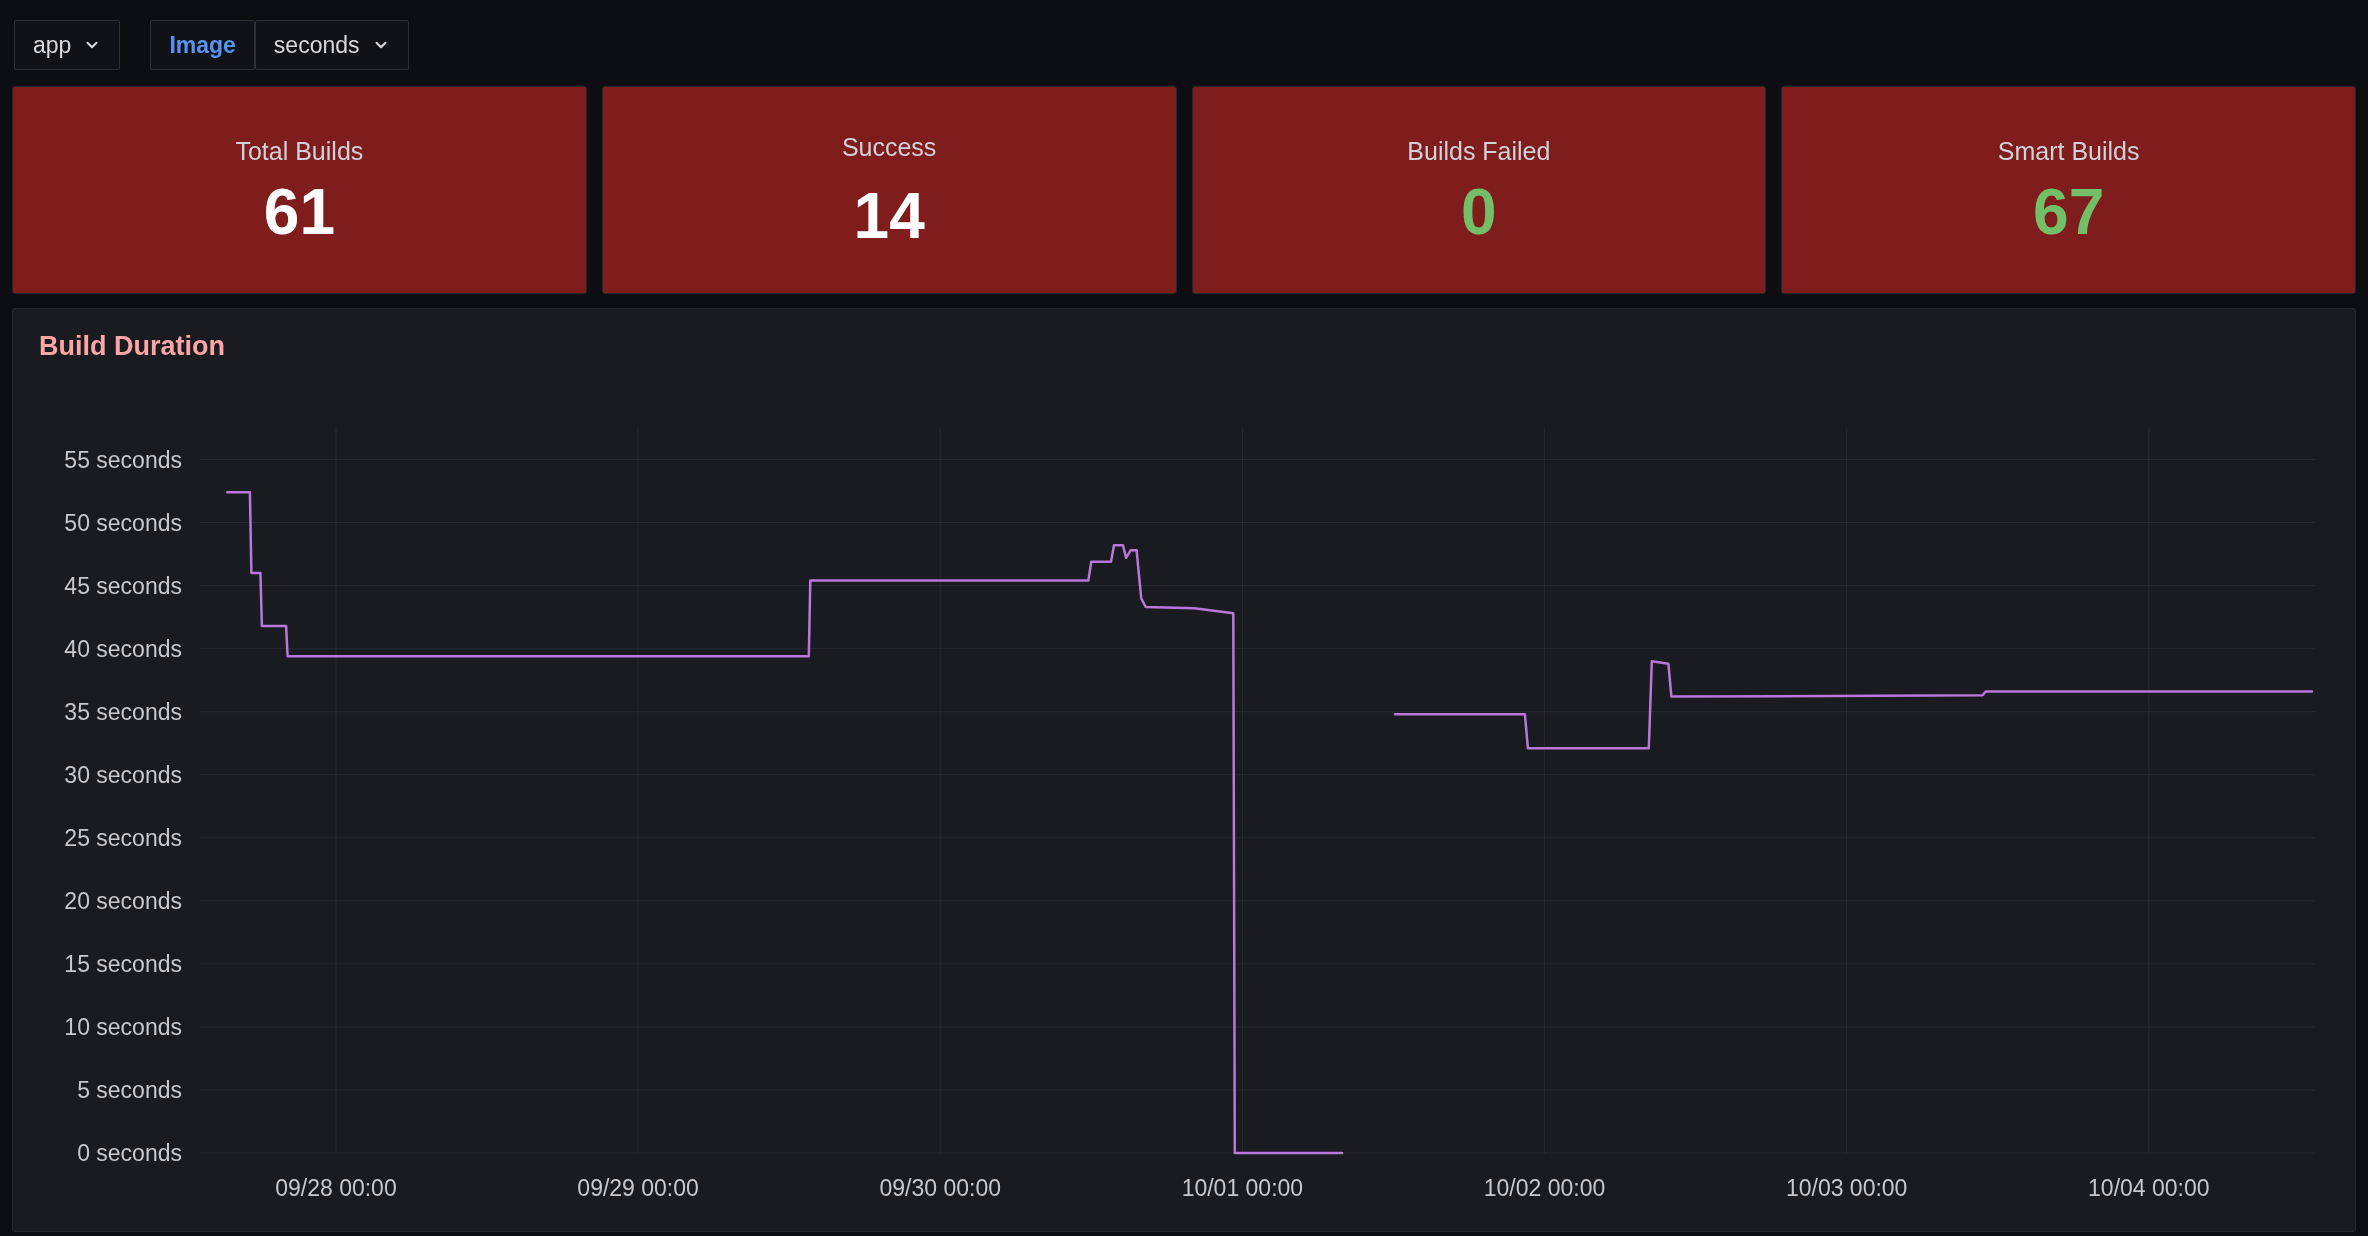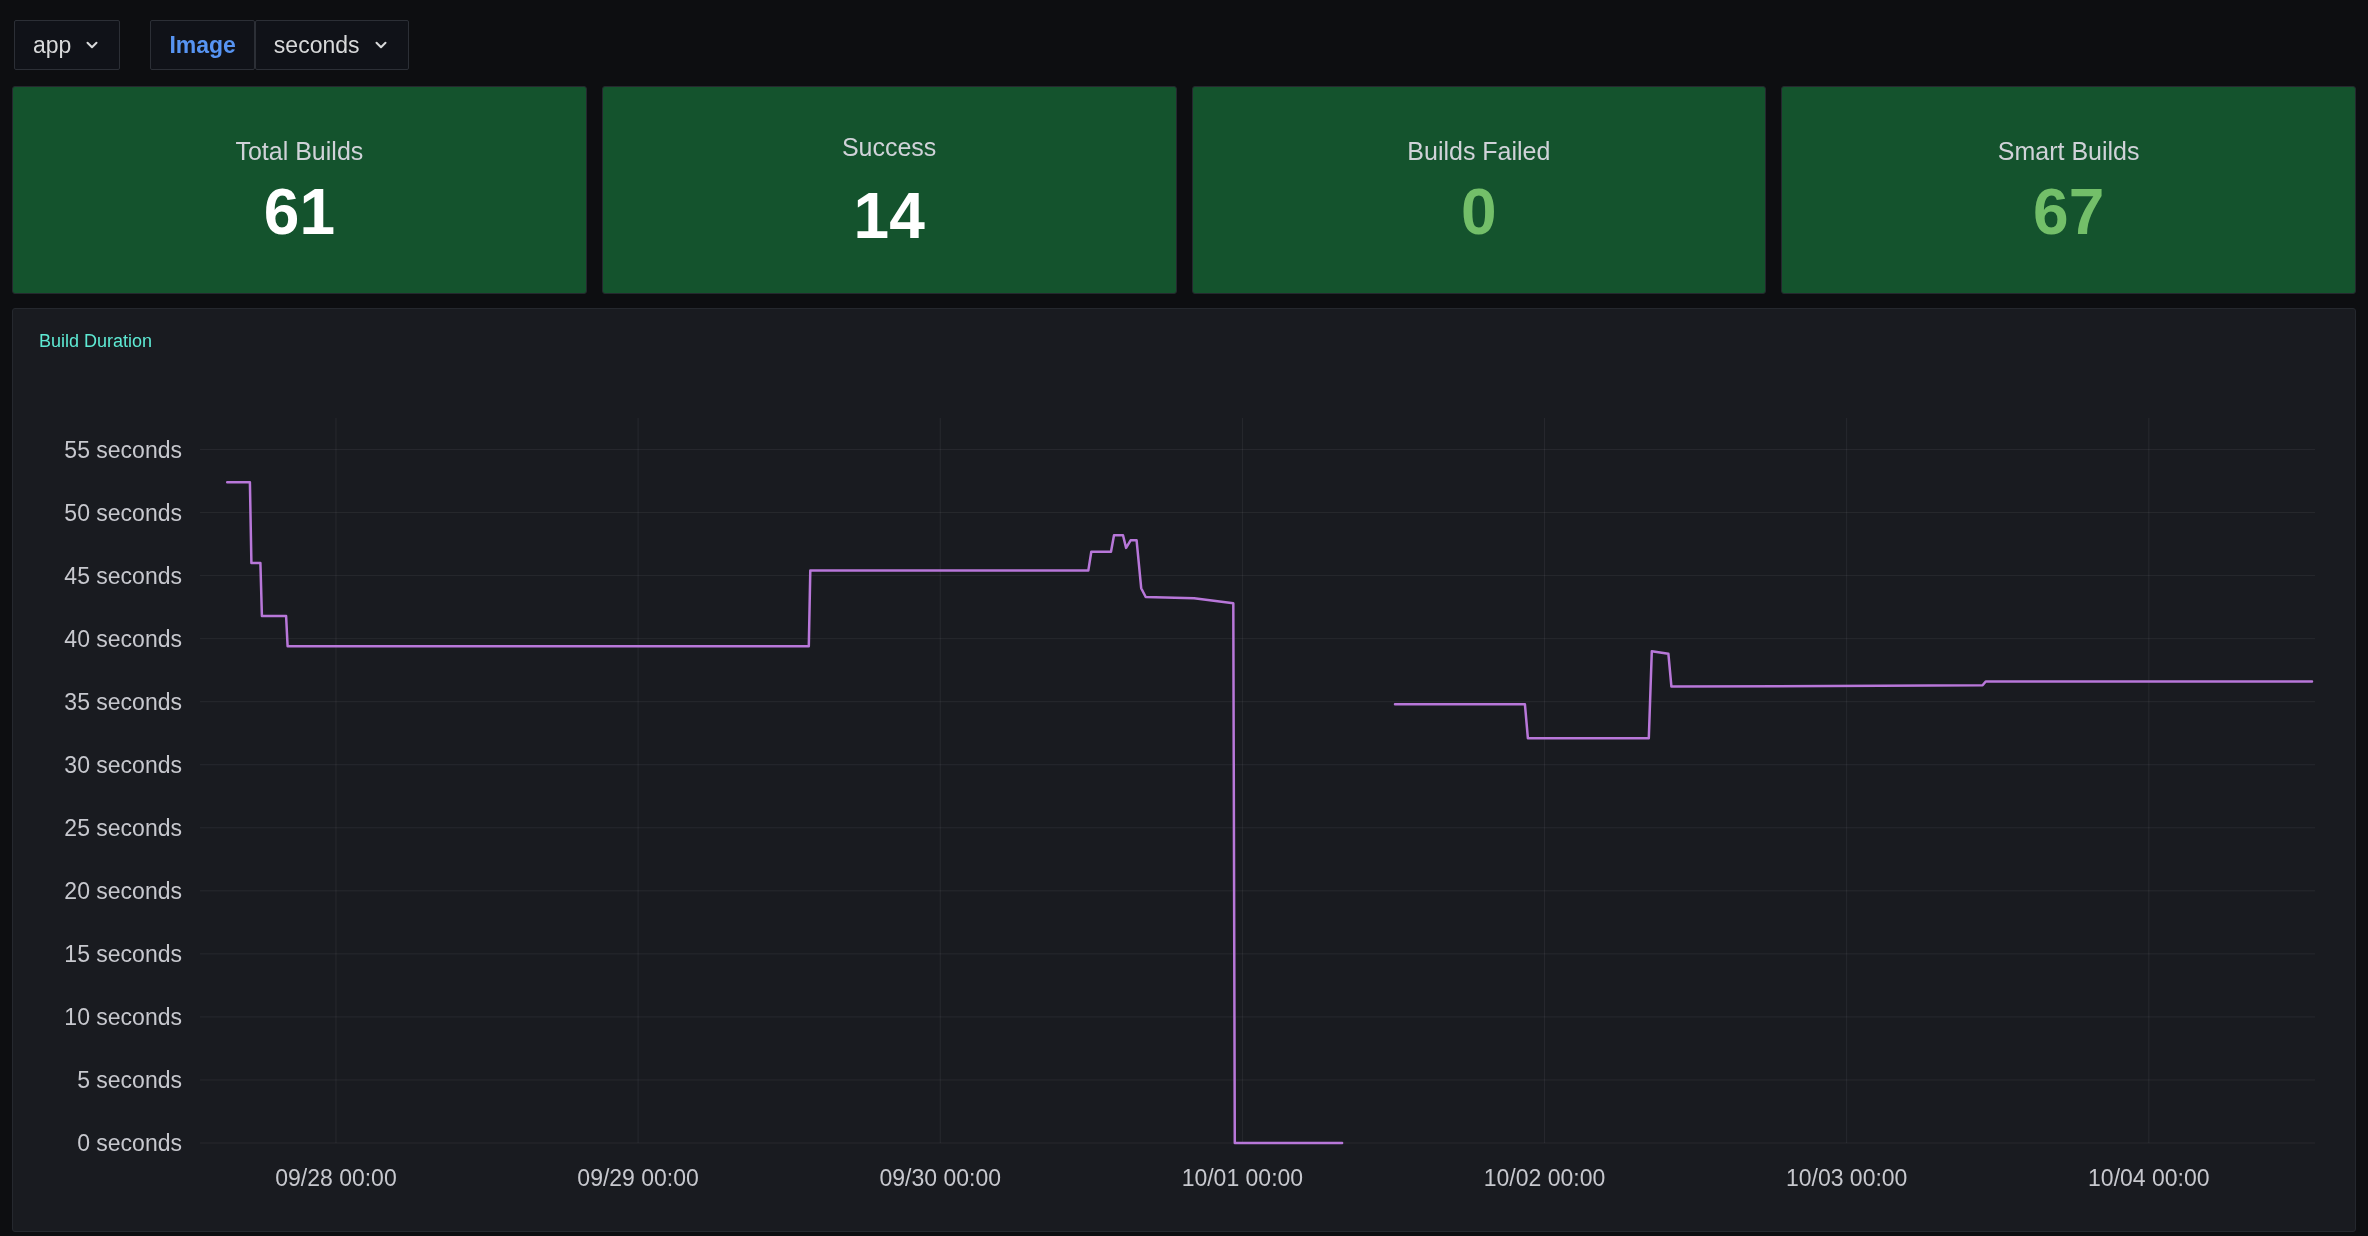--- a/index.html
+++ b/index.html
@@ -38,21 +38,21 @@
 
   
   .stats-row {
     display: flex;
     gap: 15px;
     margin: 0 12px;
   }
   .stat-card {
     flex: 1;
     height: 208px;
-    background: #14532d;
+    background: #7f1d1d;
     border: 1px solid #25282e;
     border-radius: 3px;
     display: flex;
     flex-direction: column;
     align-items: center;
     justify-content: center;
   }
   .stat-label {
     font-size: 25px;
     color: #d0d2d8;
@@ -67,23 +67,23 @@
   
   .chart-panel {
     margin: 14px 12px 8px 12px;
     height: 924px;
     background: #191b20;
     border: 1px solid #25282e;
     border-radius: 3px;
     padding: 18px 10px 0 12px;
   }
   .chart-title {
-    font-size: 18px;
-    font-weight: 400;
-    color: #5eead4;
+    font-size: 27px;
+    font-weight: 700;
+    color: #fca5a5;
     padding-left: 14px;
     padding-top: 4px;
   }
   .chart-panel svg { display: block; margin-top: 16px; }
   .tick {
     font-family: "Liberation Sans", sans-serif;
     font-size: 23px;
   }
 </style>
 </head>

